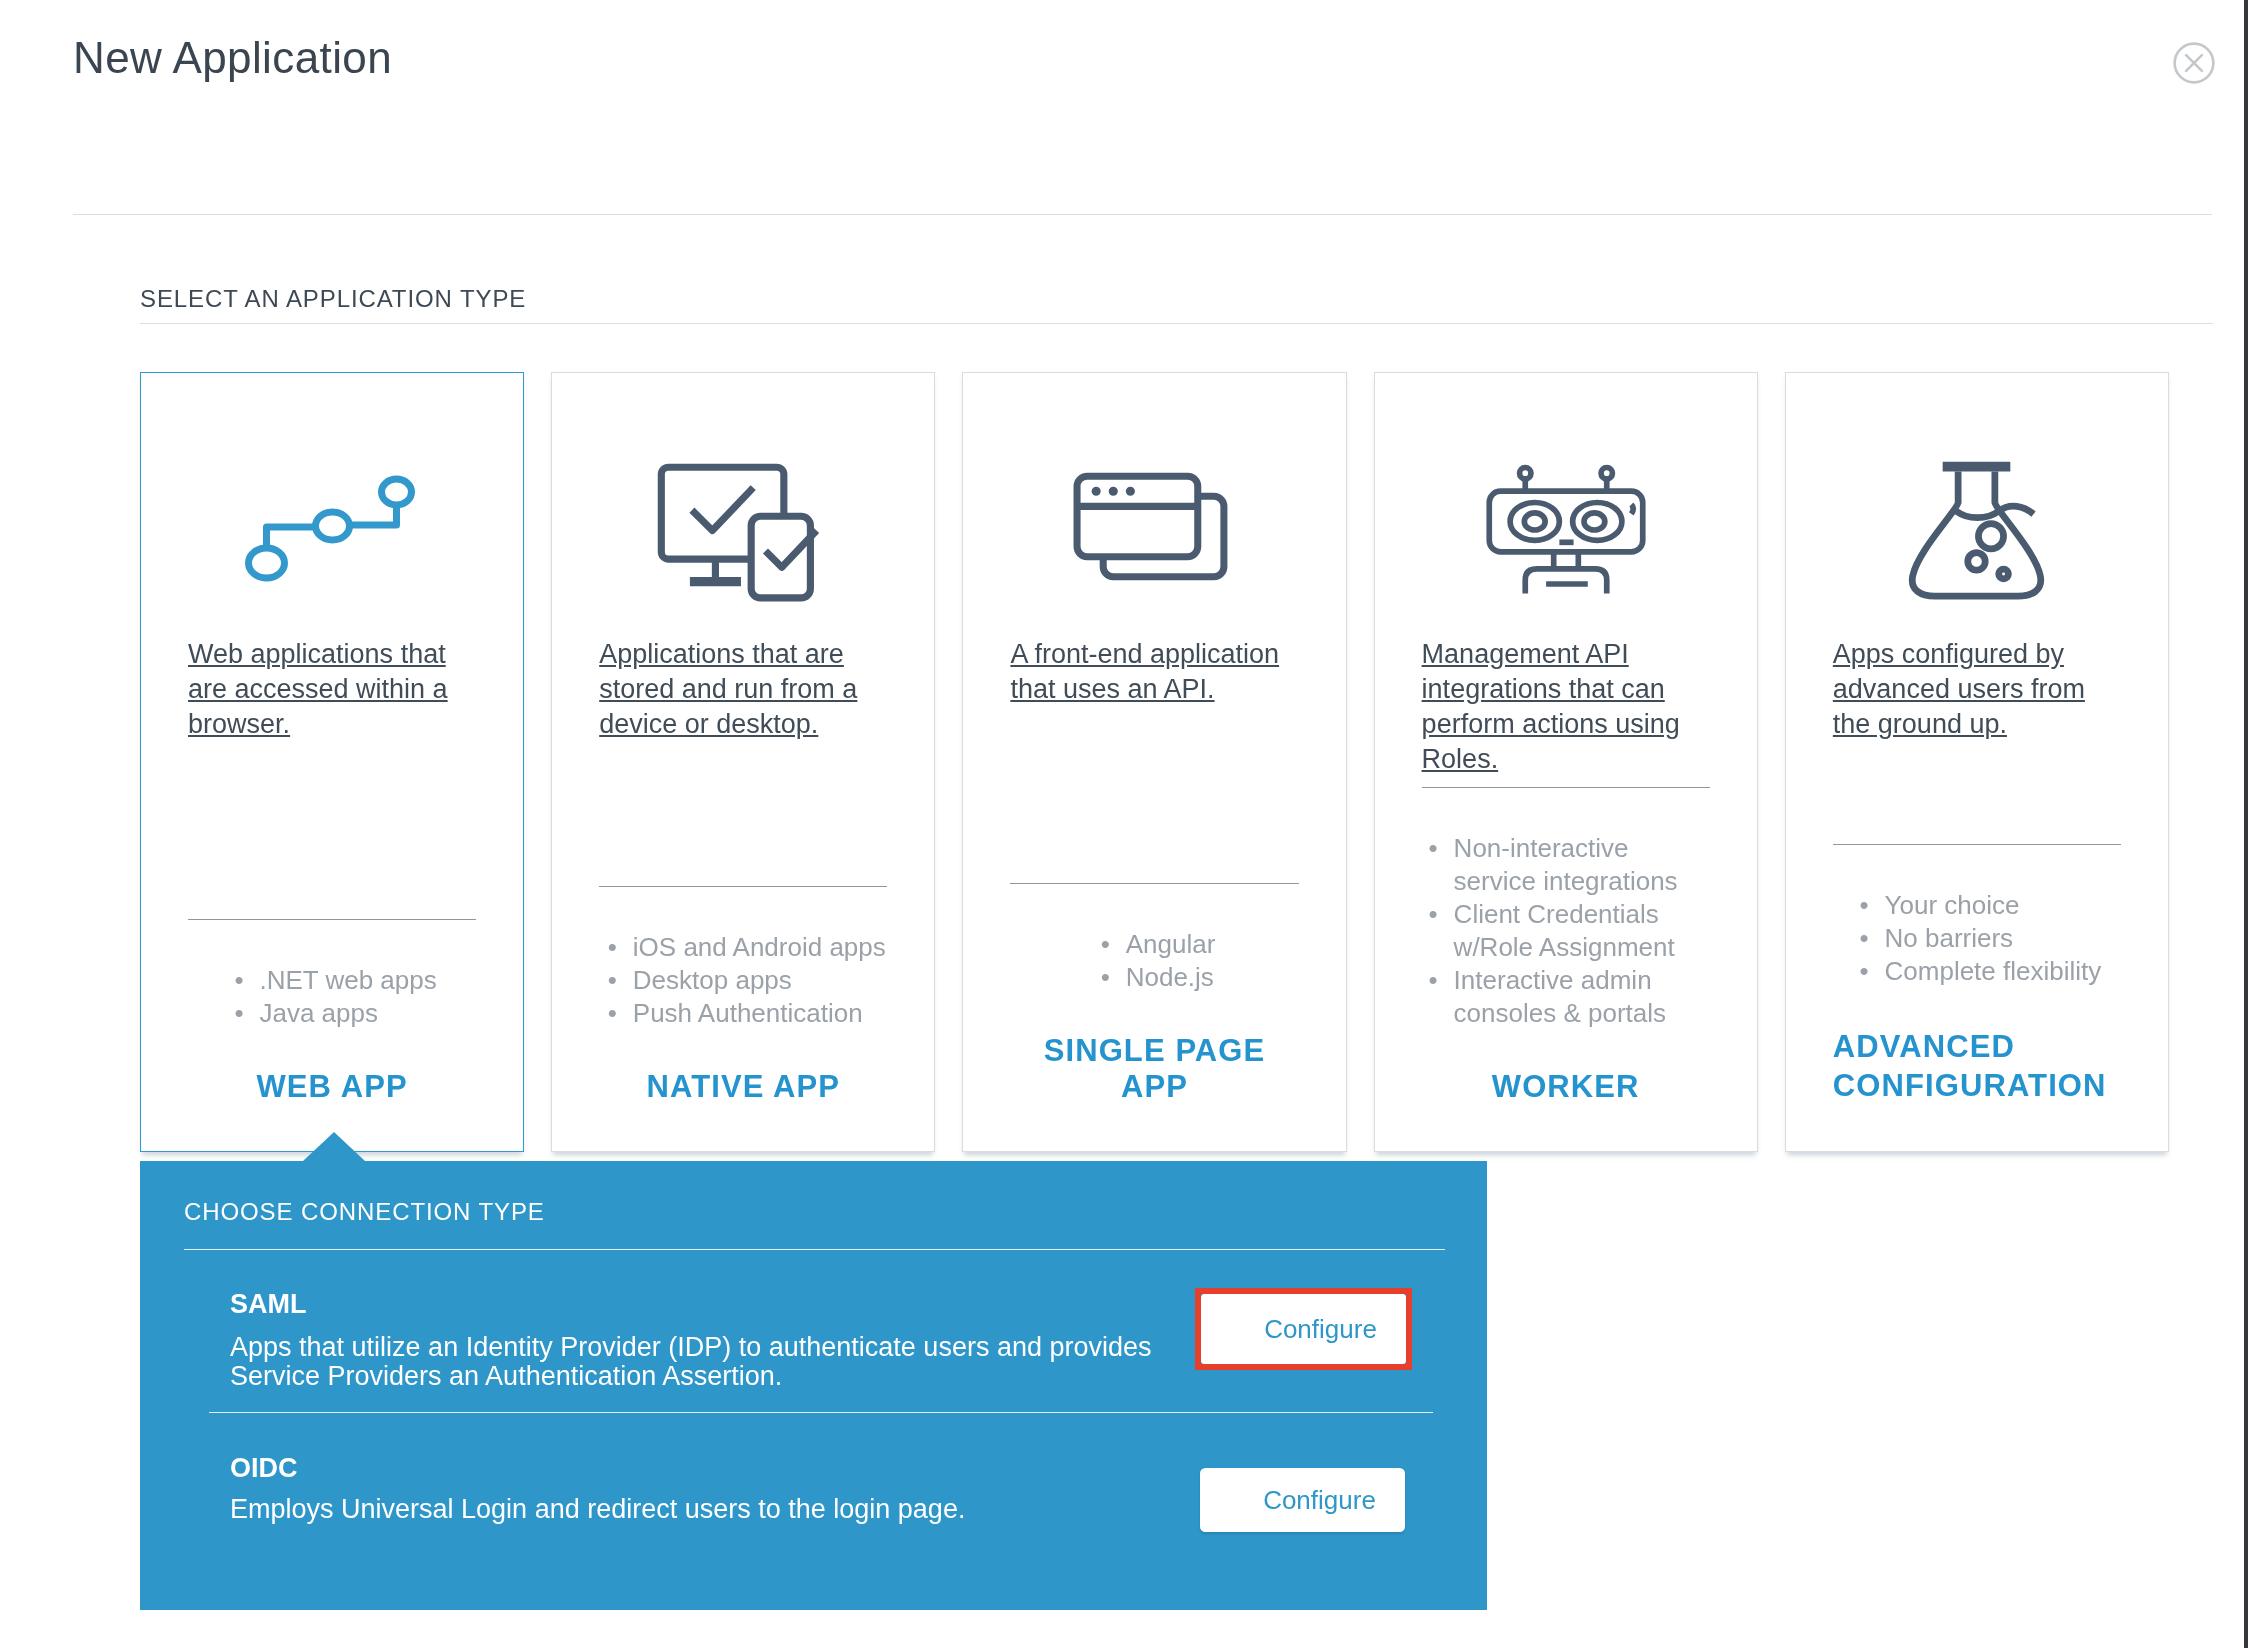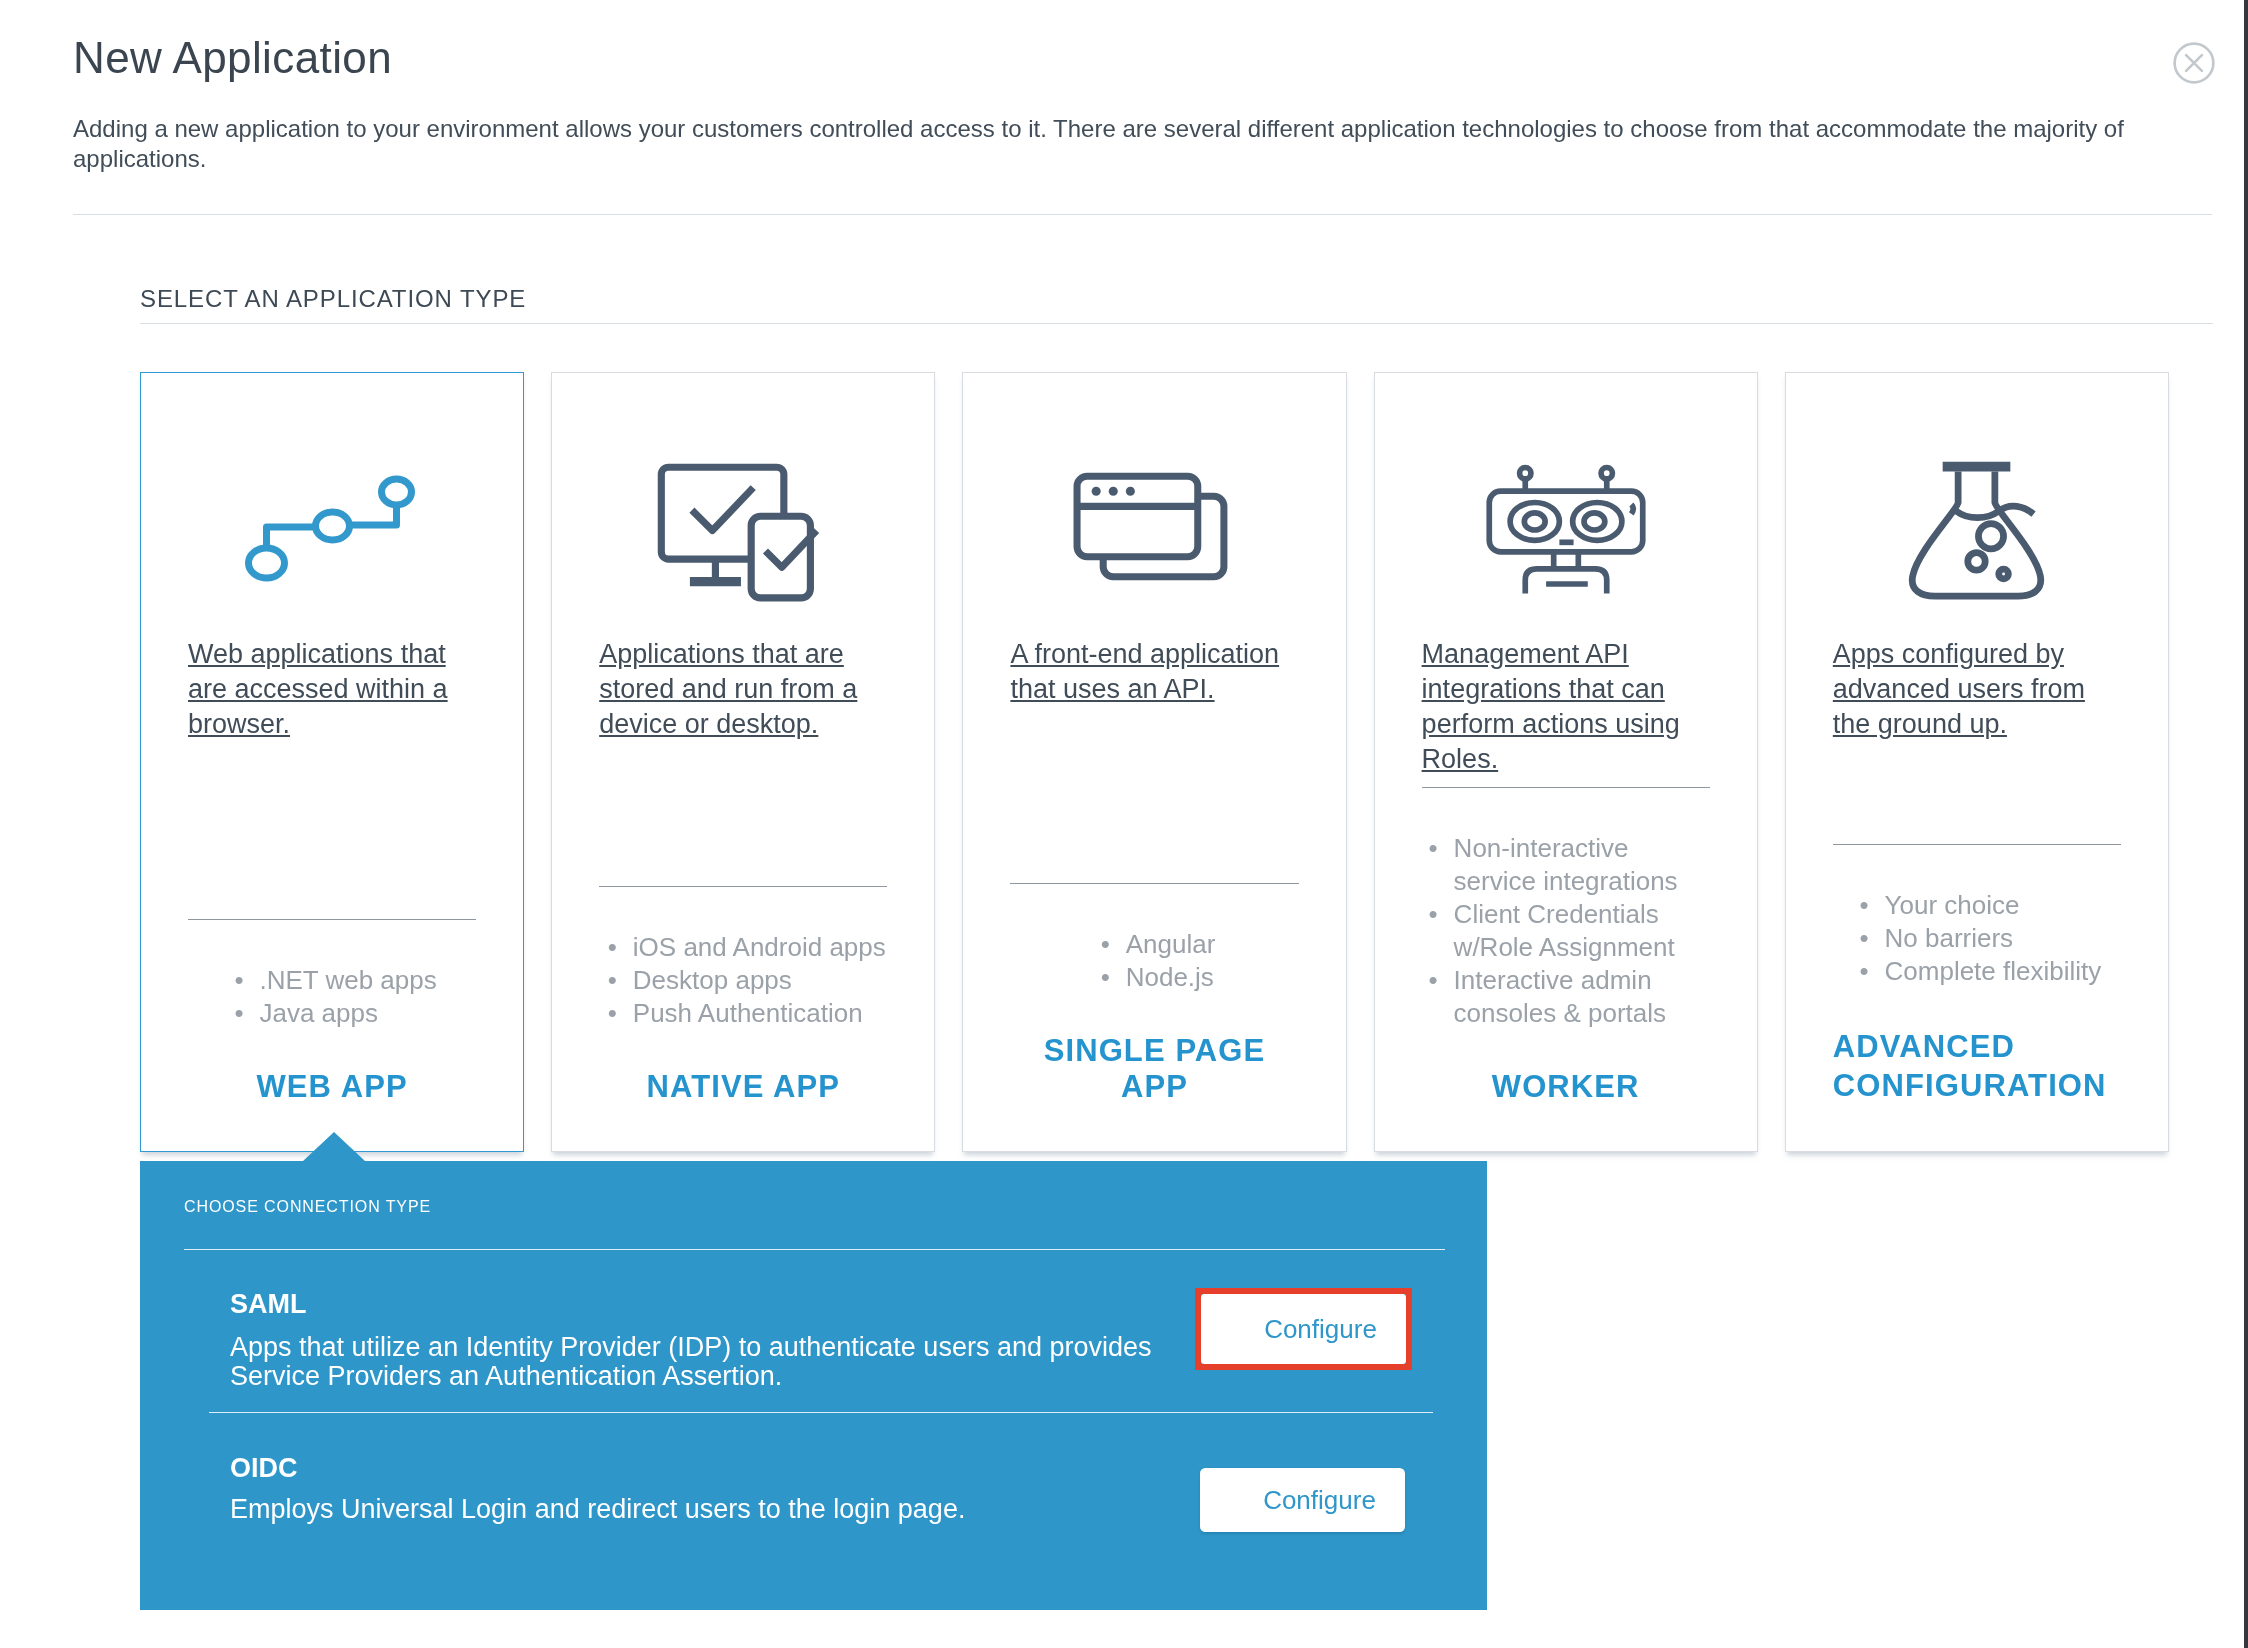--- a/index.html
+++ b/index.html
@@ -31,21 +31,21 @@
                 font-size:26px; line-height:33px; color:#9aa1a8; text-align:left; max-width:100%;}
   .card-bullets li{position:relative; padding-left:32px;}
   .card-bullets li::before{content:"\2022"; position:absolute; left:7px; top:0; color:#9aa1a8;}
   .card-label{margin-top:39px; font-size:31px; font-weight:700; letter-spacing:1.1px; color:#2593ce; text-align:center;}
   .card.left-label .card-label{align-self:flex-start; text-align:left; line-height:39px;}
 
   
   .conn-panel{position:absolute; left:140px; top:1161px; width:1347px; height:449px; background:#2e96c9;}
   .conn-panel::before{content:""; position:absolute; top:-29px; left:163px; width:0; height:0;
        border-left:31px solid transparent; border-right:31px solid transparent; border-bottom:29px solid #2e96c9;}
-  .panel-heading{position:absolute; left:44px; top:37px; color:#ffffff; font-size:16px; letter-spacing:0.9px;}
+  .panel-heading{position:absolute; left:44px; top:37px; color:#ffffff; font-size:24px; letter-spacing:0.9px;}
   .panel-div1{position:absolute; left:44px; right:42px; top:88px; border-top:1.8px solid rgba(255,255,255,0.85);}
   .panel-div2{position:absolute; left:69px; right:54px; top:251px; border-top:1.8px solid rgba(255,255,255,0.85);}
   .conn-name{position:absolute; left:90px; color:#ffffff; font-size:27px; font-weight:700;}
   .conn-desc{position:absolute; left:90px; width:974px; color:#ffffff; font-size:27px; line-height:29px;}
   .saml-name{top:128px;} .saml-desc{top:172px;}
   .oidc-name{top:292px;} .oidc-desc{top:334px;}
   .red-outline{position:absolute; left:1055px; top:127px; border:6.1px solid #e6402c;}
   .configure-btn{display:flex; align-items:center; justify-content:center;
        background:#ffffff; color:#2e96c9; font-size:26px; font-family:"Liberation Sans",sans-serif;
        border:none; border-radius:5.3px; cursor:pointer;padding-left:40px;}
@@ -61,21 +61,20 @@
 
   <div class="modal-title">New Application</div>
   <button class="close-btn" aria-label="Close">
     <span>
       <svg width="44" height="44" viewBox="0 0 50 50" fill="none">
         <circle cx="25" cy="25" r="22" stroke="#c3c8cd" stroke-width="3"></circle>
         <path d="M16 16 L34 34 M34 16 L16 34" stroke="#c3c8cd" stroke-width="3" stroke-linecap="round"></path>
       </svg>
     </span>
   </button>
-  <div class="modal-desc">Adding a new application to your environment allows your customers controlled access to it. There are several different application technologies to choose from that accommodate the majority of applications.</div>
   <div class="hr1"></div>
 
   <div class="section-heading">SELECT AN APPLICATION TYPE</div>
   <div class="hr2"></div>
 
   <div class="cards">
 
     <div class="card selected">
       <div class="icon-zone">
         <svg width="176" height="110" viewBox="0 0 175 110" fill="none" stroke="#3399cc" stroke-width="7">

